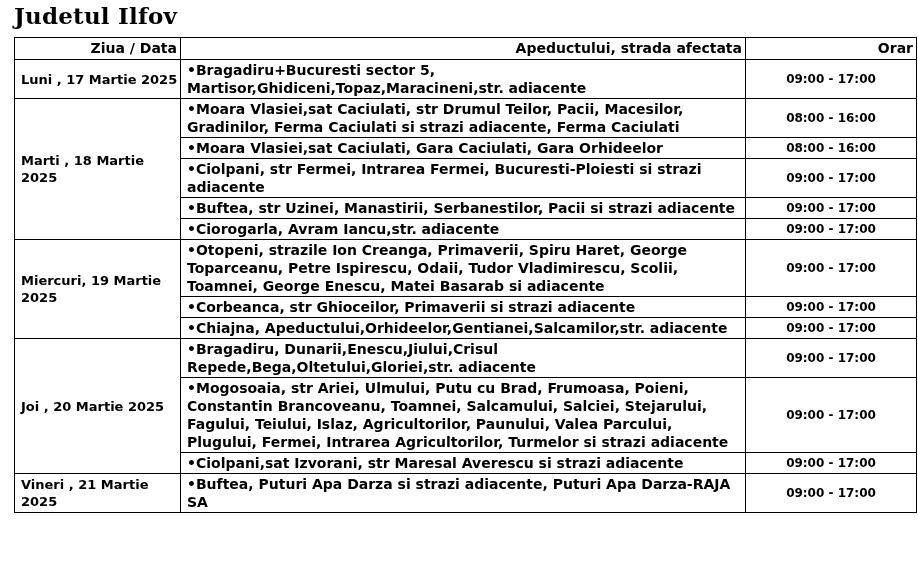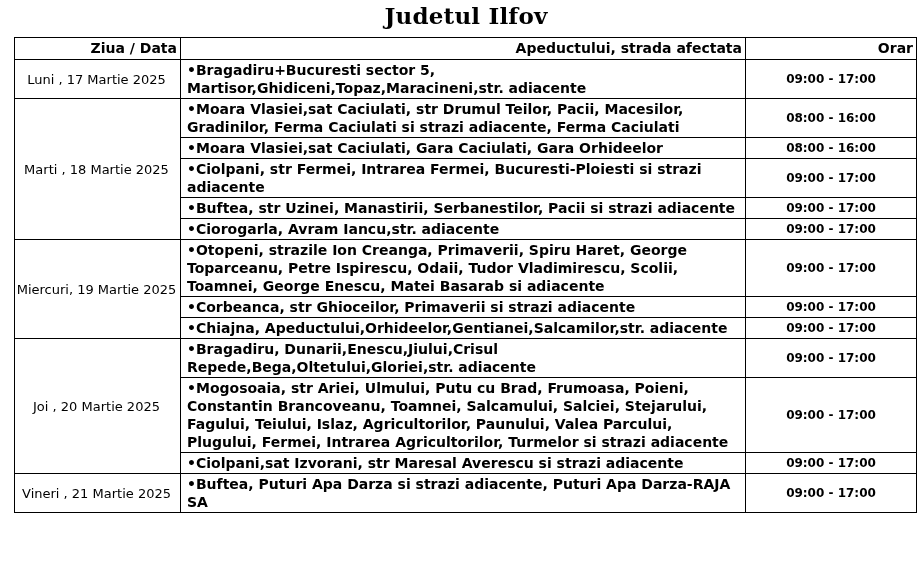--- a/index.html
+++ b/index.html
@@ -12,21 +12,20 @@
     font-family: "DejaVu Sans", sans-serif;
     color: #000000;
   }
   .title {
     font-family: "DejaVu Serif", serif;
     font-weight: bold;
     font-size: 23px;
     line-height: 28px;
     margin: 2px 0 7px 14px;
     letter-spacing: 0.2px;
-    text-align: center;
   }
   table.schedule {
     border-collapse: collapse;
     margin-left: 14px;
     width: 902px;
     table-layout: fixed;
   }
   table.schedule th,
   table.schedule td {
     border: 1.5px solid #000000;
@@ -34,25 +33,25 @@
   }
   th.hdr {
     font-size: 14px;
     font-weight: bold;
     text-align: right;
     padding: 2px 3px;
     line-height: 17px;
   }
   td.date {
     font-size: 13px;
-    font-weight: normal;
+    font-weight: bold;
     line-height: 17px;
-    padding: 1px 2px 1px 0;
+    padding: 1px 2px 1px 6px;
     vertical-align: middle;
-    text-align: center;
+    text-align: left;
   }
   td.loc {
     font-size: 14px;
     font-weight: bold;
     line-height: 18px;
     padding: 1px 4px 1px 6px;
     vertical-align: middle;
     text-align: left;
     word-wrap: break-word;
   }

